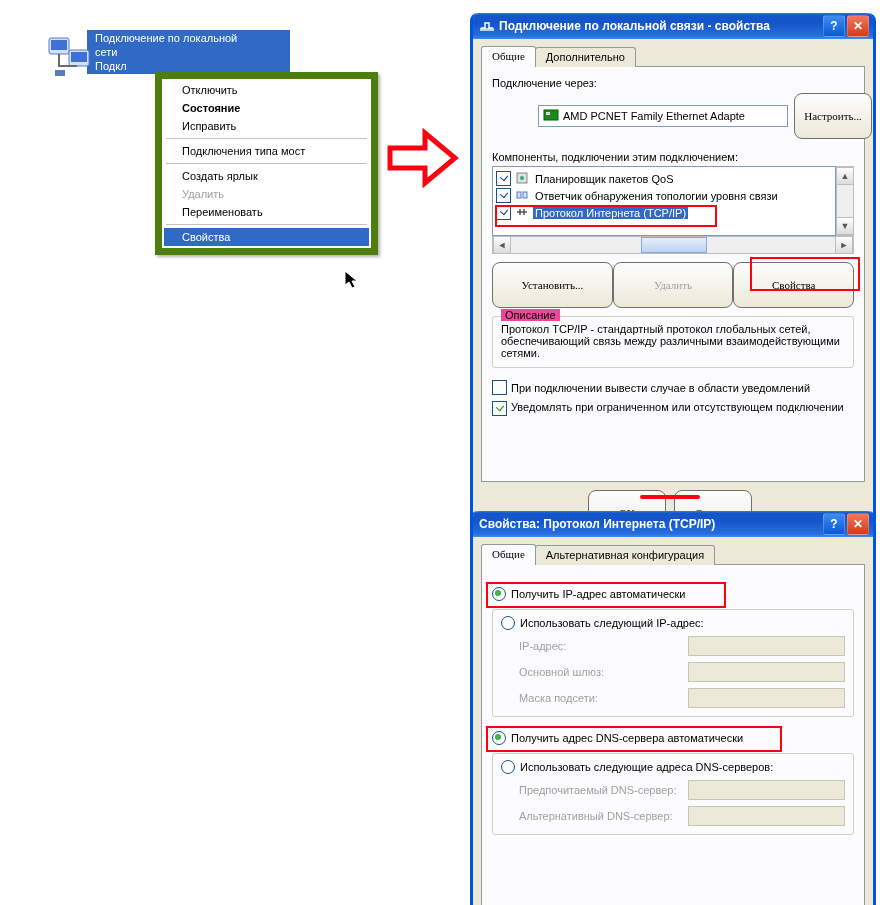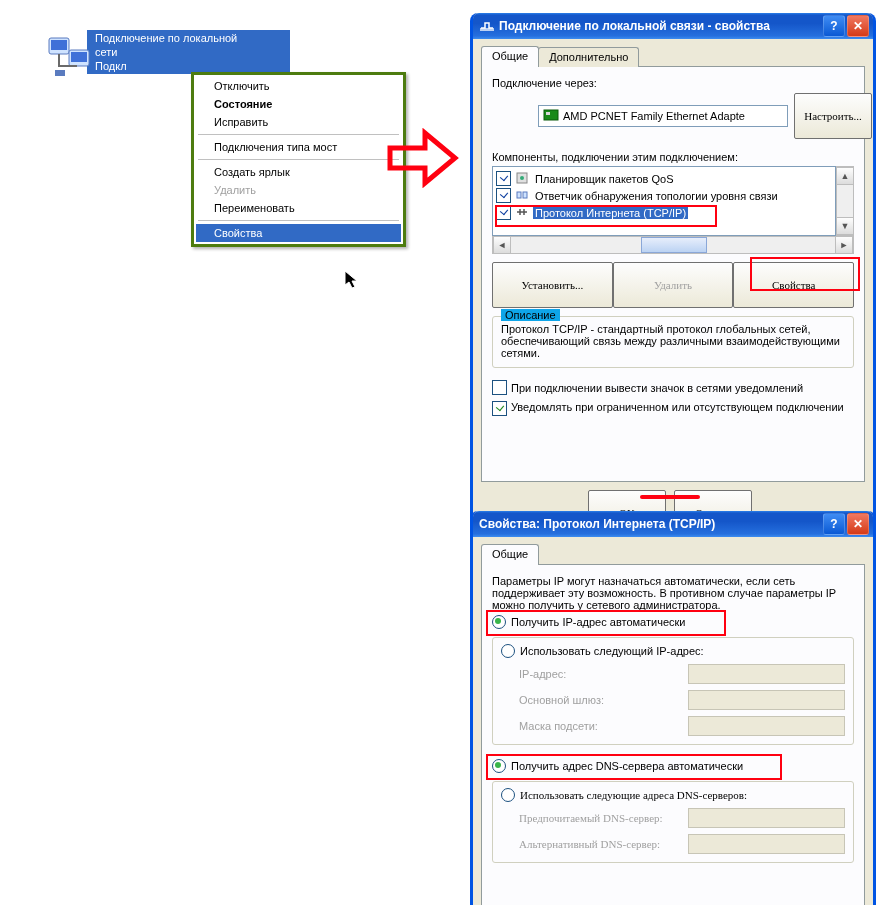--- a/index.html
+++ b/index.html
@@ -22,22 +22,22 @@
     font-family:Tahoma, sans-serif; font-size:11px;
     color:#000; background:#fff; position:relative; overflow:hidden;
   }
   .abs{position:absolute;}
   
   .desk-icon{left:45px; top:30px; width:245px;}
   .desk-icon-img{width:50px;height:50px;float:left;}
   .desk-icon-img svg{width:50px;height:50px;}
   .desk-label{margin-left:42px; background:var(--sel-bg); color:var(--sel-text);
     padding:1px 3px; line-height:14px;}
-  .ctx-menu{left:155px; top:72px; width:205px; background:#fff; border:3px solid #4d7c0f;
-    box-shadow:2px 2px 3px rgba(0,0,0,.3); padding:2px;margin-left:36px;}
+  .ctx-menu{left:155px; top:72px; width:205px; background:#fff; border:7px solid #4d7c0f;
+    box-shadow:2px 2px 3px rgba(0,0,0,.3); padding:2px;}
   .ctx-item{padding:3px 18px; white-space:nowrap;}
   .ctx-item.bold{font-weight:bold;}
   .ctx-item.disabled{color:var(--xp-disabled);}
   .ctx-item.sel{background:var(--sel-bg); color:var(--sel-text);}
   .ctx-sep{height:1px; background:#c0c0c0; margin:3px 2px;}
   .cursor{left:344px; top:270px;}
   .cursor svg{width:16px;height:20px;}
   
   .big-arrow{left:385px; top:128px;}
   .big-arrow svg{width:75px;height:60px;}
@@ -55,25 +55,25 @@
     display:flex;align-items:center;justify-content:center;
     font-family:Arial; font-weight:bold; color:#fff;
     border:1px solid #fff3;}
   .xp-tbtn.help{background:linear-gradient(#3f8cf3,#0a59d4);}
   .xp-tbtn.close{background:linear-gradient(#f07860,#d43a18);}
   .xp-body{background:var(--xp-face); padding:6px 8px 8px 8px;}
   .tabstrip{display:flex; align-items:flex-end; position:relative; z-index:2;}
   .tab{border:1px solid var(--xp-tab-border); border-bottom:none;
     background:var(--xp-face); padding:3px 10px 4px 10px; border-radius:3px 3px 0 0;
     margin-right:-1px; position:relative; top:1px;}
-  .tab.active{background:#fcfcfe; padding-bottom:5px; z-index:3;}
+  .tab.active{background:#fcfcfe; padding-bottom:5px; z-index:3;font-family:Liberation Serif, serif;}
   .tabpanel{border:1px solid var(--xp-tab-border); background:#fcfcfe;
     padding:10px 10px 12px 10px; position:relative; z-index:1;}
   .xp-button{background:linear-gradient(#fdfdfd,#ece9d8);
-    border:1px solid #707070; border-radius:2px; padding:16px 8px;
+    border:1px solid #707070; border-radius:8px; padding:16px 8px;
     min-width:78px; text-align:center; font:11px Tahoma;}
   .xp-button.disabled{color:var(--xp-disabled);}
   .groupbox{border:1px solid #d0d0bf; border-radius:3px; padding:8px 8px 8px 8px;
     position:relative; margin-top:6px;}
   .sunken{border:1px solid #7f9db9; background:#fff;}
   .input-ro{border:1px solid #c7c5b6; background:#ece9d8; height:18px; width:155px;}
   .chk{display:inline-block; width:13px; height:13px; border:1px solid #1c5180;
     background:#fff; vertical-align:middle; margin-right:4px; position:relative;}
   .chk.checked::after{content:""; position:absolute; left:2px; top:-1px; width:8px; height:10px;
     border:solid #218a21; border-width:0 2px 2px 0; transform:rotate(40deg) scale(.55);} 
@@ -102,21 +102,21 @@
   #win1 .tabpanel{height:392px;}
   .adapter-box{display:flex;align-items:center;gap:6px;}
   .adapter-input{flex:0 0 240px; height:20px; display:flex; align-items:center; padding:0 4px;margin-left:46px;}
   .comp-list{height:62px; position:relative; padding:3px 3px 3px 3px; overflow:hidden;}
   .comp-item{display:flex;align-items:center;height:17px;white-space:nowrap;}
   .comp-item .lbl{padding:0 2px;}
   .comp-item.sel .lbl{background:var(--sel-bg); color:#fff;}
   .btn-row{display:flex; margin-top:8px;}
   .desc-box{border:1px solid #d0d0bf; border-radius:3px; padding:6px 8px 8px 8px;
     position:relative; margin-top:8px;}
-  .desc-box>.legend{position:absolute; top:-8px; left:8px; background:#0ea5e9; padding:0 4px;}
+  .desc-box>.legend{position:absolute; top:-8px; left:8px; background:#ec4899; padding:0 4px;}
   .bottom-btns{display:flex; justify-content:center; gap:8px; padding:8px 6px 4px 0;}
   #win2{left:470px; top:511px; width:400px;}
   #win2 .tabpanel{height:330px;}
   .field-row{display:flex; align-items:center; margin:6px 0 0 18px;}
   .field-row .lab{flex:1; color:var(--xp-disabled);}
 </style>
 </head>
 <body>
 
 <div class="abs desk-icon">
@@ -244,21 +244,21 @@
         <div class="hl" style="right:-6px; top:-5px; width:106px; height:30px;"></div>
       </div>
 
       <div class="desc-box">
         <div class="legend">Описание</div>
         <div>Протокол TCP/IP - стандартный протокол глобальных сетей, обеспечивающий связь между различными взаимодействующими сетями.</div>
       </div>
 
       <div class="row" style="margin-top:12px;">
         <span class="chk"></span>
-        <span>При подключении вывести значок в сетями уведомлений</span>
+        <span>При подключении вывести случае в области уведомлений</span>
       </div>
       <div class="row" style="margin-top:6px; align-items:flex-start;">
         <span class="chk checked"></span>
         <span style="flex:1">Уведомлять при ограниченном или отсутствующем подключении</span>
       </div>
     </div>
     <div class="bottom-btns">
       <button class="xp-button">OK</button>
       <button class="xp-button">Отмена</button>
     </div>
@@ -273,25 +273,25 @@
 
 <div id="win2" class="abs xp-window">
   <div class="xp-titlebar">
     <span class="xp-title">Свойства: Протокол Интернета (TCP/IP)</span>
     <div class="xp-tbtn help">?</div>
     <div class="xp-tbtn close">✕</div>
   </div>
   <div class="xp-body">
     <div class="tabstrip">
       <div class="tab active">Общие</div>
+      <div class="tab">Альтернативная конфигурация</div>
     </div>
     <div class="tabpanel">
-      <div>Параметры IP могут назначаться автоматически, если сеть поддерживает эту возможность. В противном случае параметры IP можно получить у сетевого администратора.</div>
-
-      <div style="position:relative; margin-top:4px;">
+
+      <div style="position:relative; margin-top:12px;">
         <div class="row">
           <span class="radio on"></span>
           <span>Получить IP-адрес автоматически</span>
         </div>
         <div class="hl" style="left:-6px; top:-5px; width:236px; height:22px;"></div>
       </div>
 
       <div class="groupbox" style="margin-top:8px;">
         <div class="row" style="margin:-2px 0 4px 0;text-align:center;">
           <span class="radio"></span>
@@ -312,21 +312,21 @@
       </div>
 
       <div style="position:relative; margin-top:14px;">
         <div class="row">
           <span class="radio on"></span>
           <span>Получить адрес DNS-сервера автоматически</span>
         </div>
         <div class="hl" style="left:-6px; top:-5px; width:292px; height:22px;"></div>
       </div>
 
-      <div class="groupbox" style="margin-top:8px;font-family:Liberation Serif, serif;">
+      <div class="groupbox" style="margin-top:8px;">
         <div class="row" style="margin:-2px 0 4px 0;">
           <span class="radio"></span>
           <span>Использовать следующие адреса DNS-серверов:</span>
         </div>
         <div class="field-row">
             <span class="lab">Предпочитаемый DNS-сервер:</span>
             <div class="input-ro"></div>
           </div>
         <div class="field-row">
             <span class="lab">Альтернативный DNS-сервер:</span>

